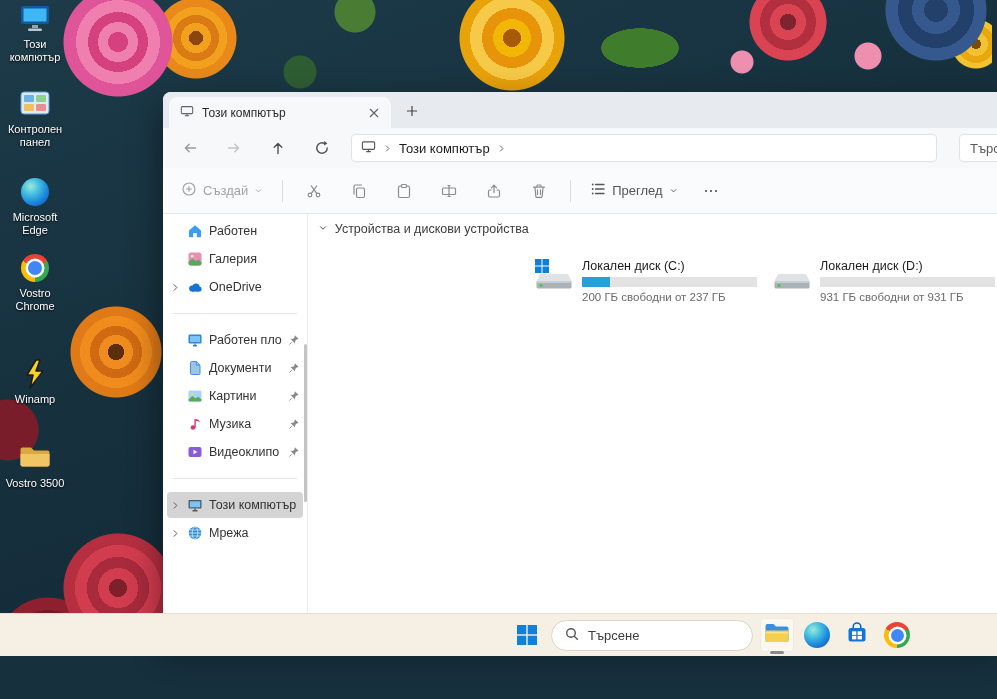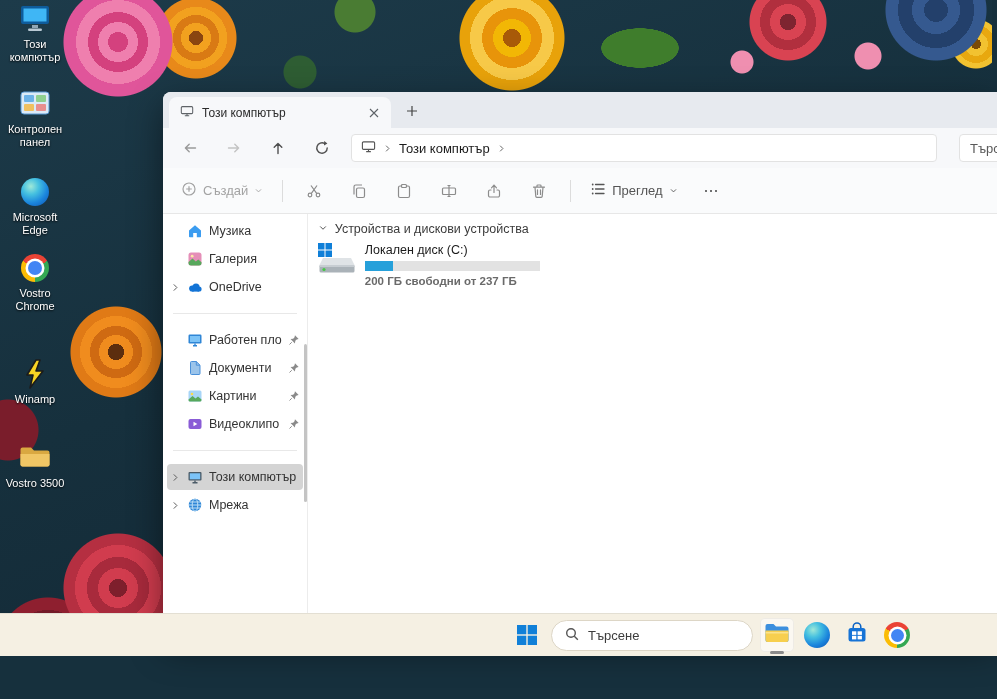--- a/index.html
+++ b/index.html
@@ -69,30 +69,30 @@
   .side-item { height:26px; margin:2px 4px; padding:0 3px; border-radius:4px;
     display:flex; align-items:center; gap:6px; font-size:12.5px; color:#333; }
   .side-item.selected { background:#d4d4d4; }
   .side-item .chev { flex:0 0 11px; height:11px; color:#555; }
   .side-item .sicon { flex:0 0 16px; height:16px; }
   .side-item .slabel { flex:1; white-space:nowrap; overflow:hidden; }
   .side-item .pin { flex:0 0 12px; height:12px; color:#8a8a8a; }
   .side-sep { height:1px; background:#e8e8e8; margin:13px 10px; }
   .side-scroll { position:absolute; right:0; top:130px; width:3px; height:158px; background:#c4c4c4; border-radius:2px; }
   .main { flex:1; padding:6px 0 0 10px; min-width:0; }
-  .section-head { display:flex; align-items:center; gap:7px; height:18px; font-size:12.5px; color:#3b3b3b; margin-bottom:4px; }
-  .drives { display:flex; gap:14px; }
+  .section-head { display:flex; align-items:center; gap:7px; height:18px; font-size:12.5px; color:#3b3b3b; margin-bottom:20px; }
+  .drives { display:flex; gap:14px;justify-content:flex-end; }
   .drive { display:flex; gap:9px; width:224px; cursor:pointer; }
   .drive-iconbox { flex:0 0 38px; height:34px; position:relative; }
   .winlogo { position:absolute; left:0; top:1px; }
   .drive-info { flex:1; min-width:0; padding-top:1px; }
   .drive-name { font-size:12.5px; color:#1b1b1b; margin-bottom:4px; white-space:nowrap; }
   .drive-bar { height:10px; background:#e2e2e2; margin-bottom:4px; width:175px; }
   .drive-fill { height:100%; background:#26a0da; }
-  .drive-free { font-size:11.5px; color:#6a6a6a; white-space:nowrap;font-weight:bold; }
+  .drive-free { font-size:11.5px; color:#6a6a6a; white-space:nowrap; }
   .statusbar { flex:0 0 24px; border-top:1px solid #ececec; background:#fff;
     display:flex; align-items:center; padding:0 14px; font-size:12px; color:#555; }
 
   
   .taskbar { position:absolute; left:0; bottom:0; width:997px; height:43px;
     background:#f5f0e3; border-top:1px solid rgba(0,0,0,.07); }
   .tb-item { position:absolute; top:4px; width:34px; height:34px; border-radius:5px;
     display:flex; align-items:center; justify-content:center; cursor:pointer; }
   .tb-item.active { background:rgba(255,255,255,.55); box-shadow:inset 0 0 0 1px rgba(0,0,0,.05); }
   .tb-item.active::after { content:""; position:absolute; bottom:-2px; left:50%; transform:translateX(-50%);
@@ -318,21 +318,21 @@
     <div class="wbody">
       <div class="sidebar">
 
         <div class="side-item">
           <span class="chev"></span>
           <span class="sicon">
             <svg width="16" height="16" viewBox="0 0 16 16">
                 <path d="M8 2.2 14 7.4 V13.5 a.8.8 0 0 1-.8.8 H9.8 V10 H6.2 v4.3 H2.8 a.8.8 0 0 1-.8-.8 V7.4 Z" fill="#3b9cf0"></path>
               </svg>
           </span>
-          <span class="slabel">Музика</span>
+          <span class="slabel">Работен</span>
         </div>
 
         <div class="side-item">
           <span class="chev"></span>
           <span class="sicon">
             <svg width="16" height="16" viewBox="0 0 16 16">
                 <rect x="1.5" y="1.5" width="13" height="13" rx="2.5" fill="#e58fb8"></rect>
                 <circle cx="5.2" cy="5.2" r="1.4" fill="#fde9a8"></circle>
                 <path d="M1.5 11 5.5 7.5 8.8 10.5 11.3 8.5 14.5 11.2 V12 a2.5 2.5 0 0 1-2.5 2.5 H4 A2.5 2.5 0 0 1 1.5 12 Z" fill="#57a85c"></path>
               </svg>
@@ -408,20 +408,39 @@
           </span>
           <span class="slabel">Картини</span>
           <span class="pin">
             <svg width="12" height="12" viewBox="0 0 16 16">
                 <path d="M9.3 1.8 14.2 6.7 11.6 7.3 9.8 9.1 9.2 12.6 3.4 6.8 6.9 6.2 8.7 4.4 Z" fill="#8a8a8a"></path>
                 <path d="M5 11 2 14" stroke="#8a8a8a" stroke-width="1.3"></path>
               </svg>
           </span>
         </div>
 
+        <div class="side-item">
+          <span class="chev"></span>
+          <span class="sicon">
+            <svg width="16" height="16" viewBox="0 0 16 16">
+                <g fill="#d6366f">
+                  <circle cx="6" cy="11.5" r="2.3"></circle>
+                  <rect x="7.4" y="3" width="1.4" height="8.5"></rect>
+                  <path d="M8.8 3 c2.5.3 3.8 1.5 4 3.5 -1.2-1.2-2.5-1.6-4-1.7 Z"></path>
+                </g>
+              </svg>
+          </span>
+          <span class="slabel">Музика</span>
+          <span class="pin">
+            <svg width="12" height="12" viewBox="0 0 16 16">
+                <path d="M9.3 1.8 14.2 6.7 11.6 7.3 9.8 9.1 9.2 12.6 3.4 6.8 6.9 6.2 8.7 4.4 Z" fill="#8a8a8a"></path>
+                <path d="M5 11 2 14" stroke="#8a8a8a" stroke-width="1.3"></path>
+              </svg>
+          </span>
+        </div>
 
         <div class="side-item">
           <span class="chev"></span>
           <span class="sicon">
             <svg width="16" height="16" viewBox="0 0 16 16">
                 <rect x="1.5" y="3" width="13" height="10" rx="2" fill="#8a5cd6"></rect>
                 <path d="M6.5 5.8 v4.4 L10.3 8 Z" fill="#fff"></path>
               </svg>
           </span>
           <span class="slabel">Видеоклипо</span>
@@ -501,20 +520,37 @@
             </div>
             <div class="drive-info">
               <div class="drive-name">Локален диск (C:)</div>
               <div class="drive-bar">
                 <div class="drive-fill" style="width: 16%;"></div>
               </div>
               <div class="drive-free">200 ГБ свободни от 237 ГБ</div>
             </div>
           </div>
 
+          <div class="drive">
+            <div class="drive-iconbox">
+              <svg width="38" height="30" viewBox="0 0 38 30" style="position:absolute;left:0;bottom:0">
+                  <path d="M5 12 L33 12 L36.5 19 L1.5 19 Z" fill="#dfe3e6"></path>
+                  <rect x="1.5" y="19" width="35" height="7.5" rx="1.5" fill="#aab2b8"></rect>
+                  <rect x="1.5" y="19" width="35" height="2" fill="#c7cdd2"></rect>
+                  <circle cx="6" cy="23.5" r="1.6" fill="#46c846"></circle>
+                </svg>
+            </div>
+            <div class="drive-info">
+              <div class="drive-name">Локален диск (D:)</div>
+              <div class="drive-bar">
+                <div class="drive-fill" style="width: 0%;"></div>
+              </div>
+              <div class="drive-free">931 ГБ свободни от 931 ГБ</div>
+            </div>
+          </div>
 
         </div>
       </div>
     </div>
 
     <div class="statusbar">
       <span>2 елемента</span>
     </div>
   </div>
 

